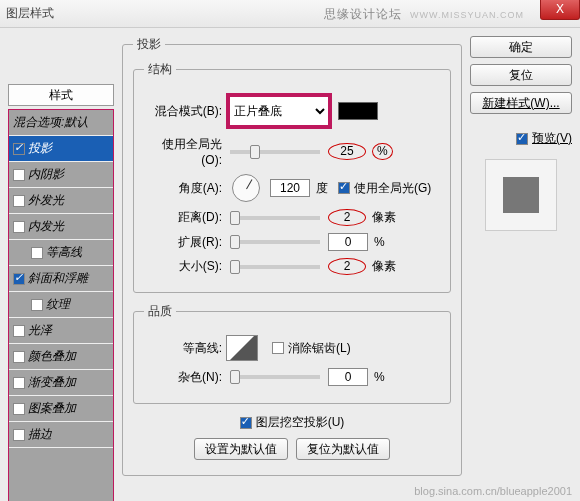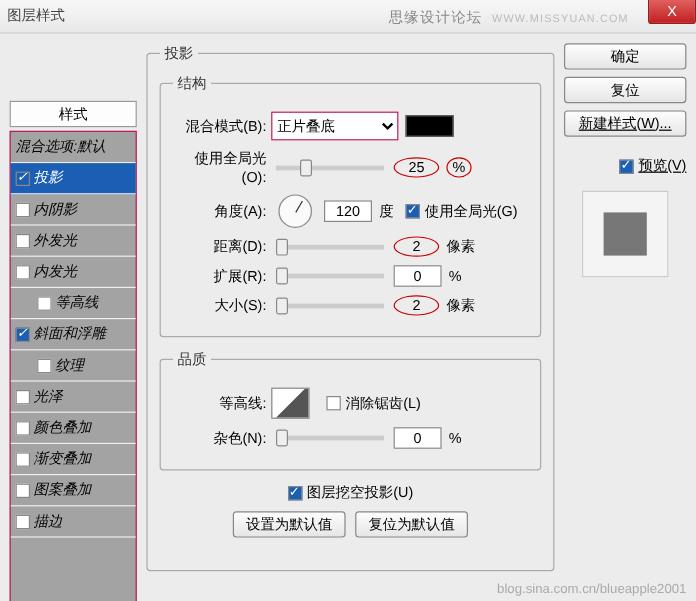--- a/index.html
+++ b/index.html
@@ -17,21 +17,21 @@
 .li.indent { padding-left: 22px; }
 .cb { width: 12px; height: 12px; border: 1px solid #888; background: #fff; display: inline-block; position: relative; }
 .cb.on { background: #1a5fb4; }
 .cb.on::after { content: "✓"; position: absolute; top: -3px; left: 0; color: #fff; font-size: 11px; }
 .center { flex: 1; position: relative; }
 fieldset { border: 1px solid #aaa; border-radius: 3px; padding: 8px 10px 10px; margin-bottom: 10px; }
 fieldset.outer { height: 440px; }
 legend { padding: 0 4px; color: #333; }
 .row { display: flex; align-items: center; margin: 7px 0; gap: 4px; }
 .lbl { width: 78px; text-align: right; }
-select { height: 24px; border: 1px solid #be185d; background: #fff; width: 106px; }
+select { height: 36px; border: 4px solid #be185d; background: #fff; width: 106px; }
 .swatch { width: 40px; height: 18px; background: #000; border: 1px solid #666; margin-left: 2px; }
 .slider { flex: 0 0 90px; height: 4px; background: #ccc; position: relative; margin: 0 4px; }
 .slider .thumb { position: absolute; top: -5px; width: 10px; height: 14px; background: #eee; border: 1px solid #888; border-radius: 2px; }
 .num { width: 40px; height: 18px; border: 1px solid #888; background: #fff; text-align: center; line-height: 16px; }
 .circled { border: 1.5px solid #c00; border-radius: 50%; padding: 0 4px; display: inline-block; line-height: 15px; min-width: 38px; text-align: center; }
 .unit { margin-left: 2px; }
 .dial { width: 28px; height: 28px; border: 1px solid #888; border-radius: 50%; background: #fafafa; position: relative; margin: 0 6px; }
 .dial::after { content: ""; position: absolute; left: 13px; top: 3px; width: 1px; height: 11px; background: #333; transform-origin: bottom center; transform: rotate(30deg); }
 .btn { border: 1px solid #888; background: linear-gradient(#fdfdfd,#e6e6e6); border-radius: 3px; height: 22px; padding: 0 10px; display: inline-flex; align-items: center; justify-content: center; cursor: default; }
 .curve { width: 32px; height: 26px; border: 1px solid #888; background: linear-gradient(135deg,#fff 49%,#555 51%); display: inline-block; }

